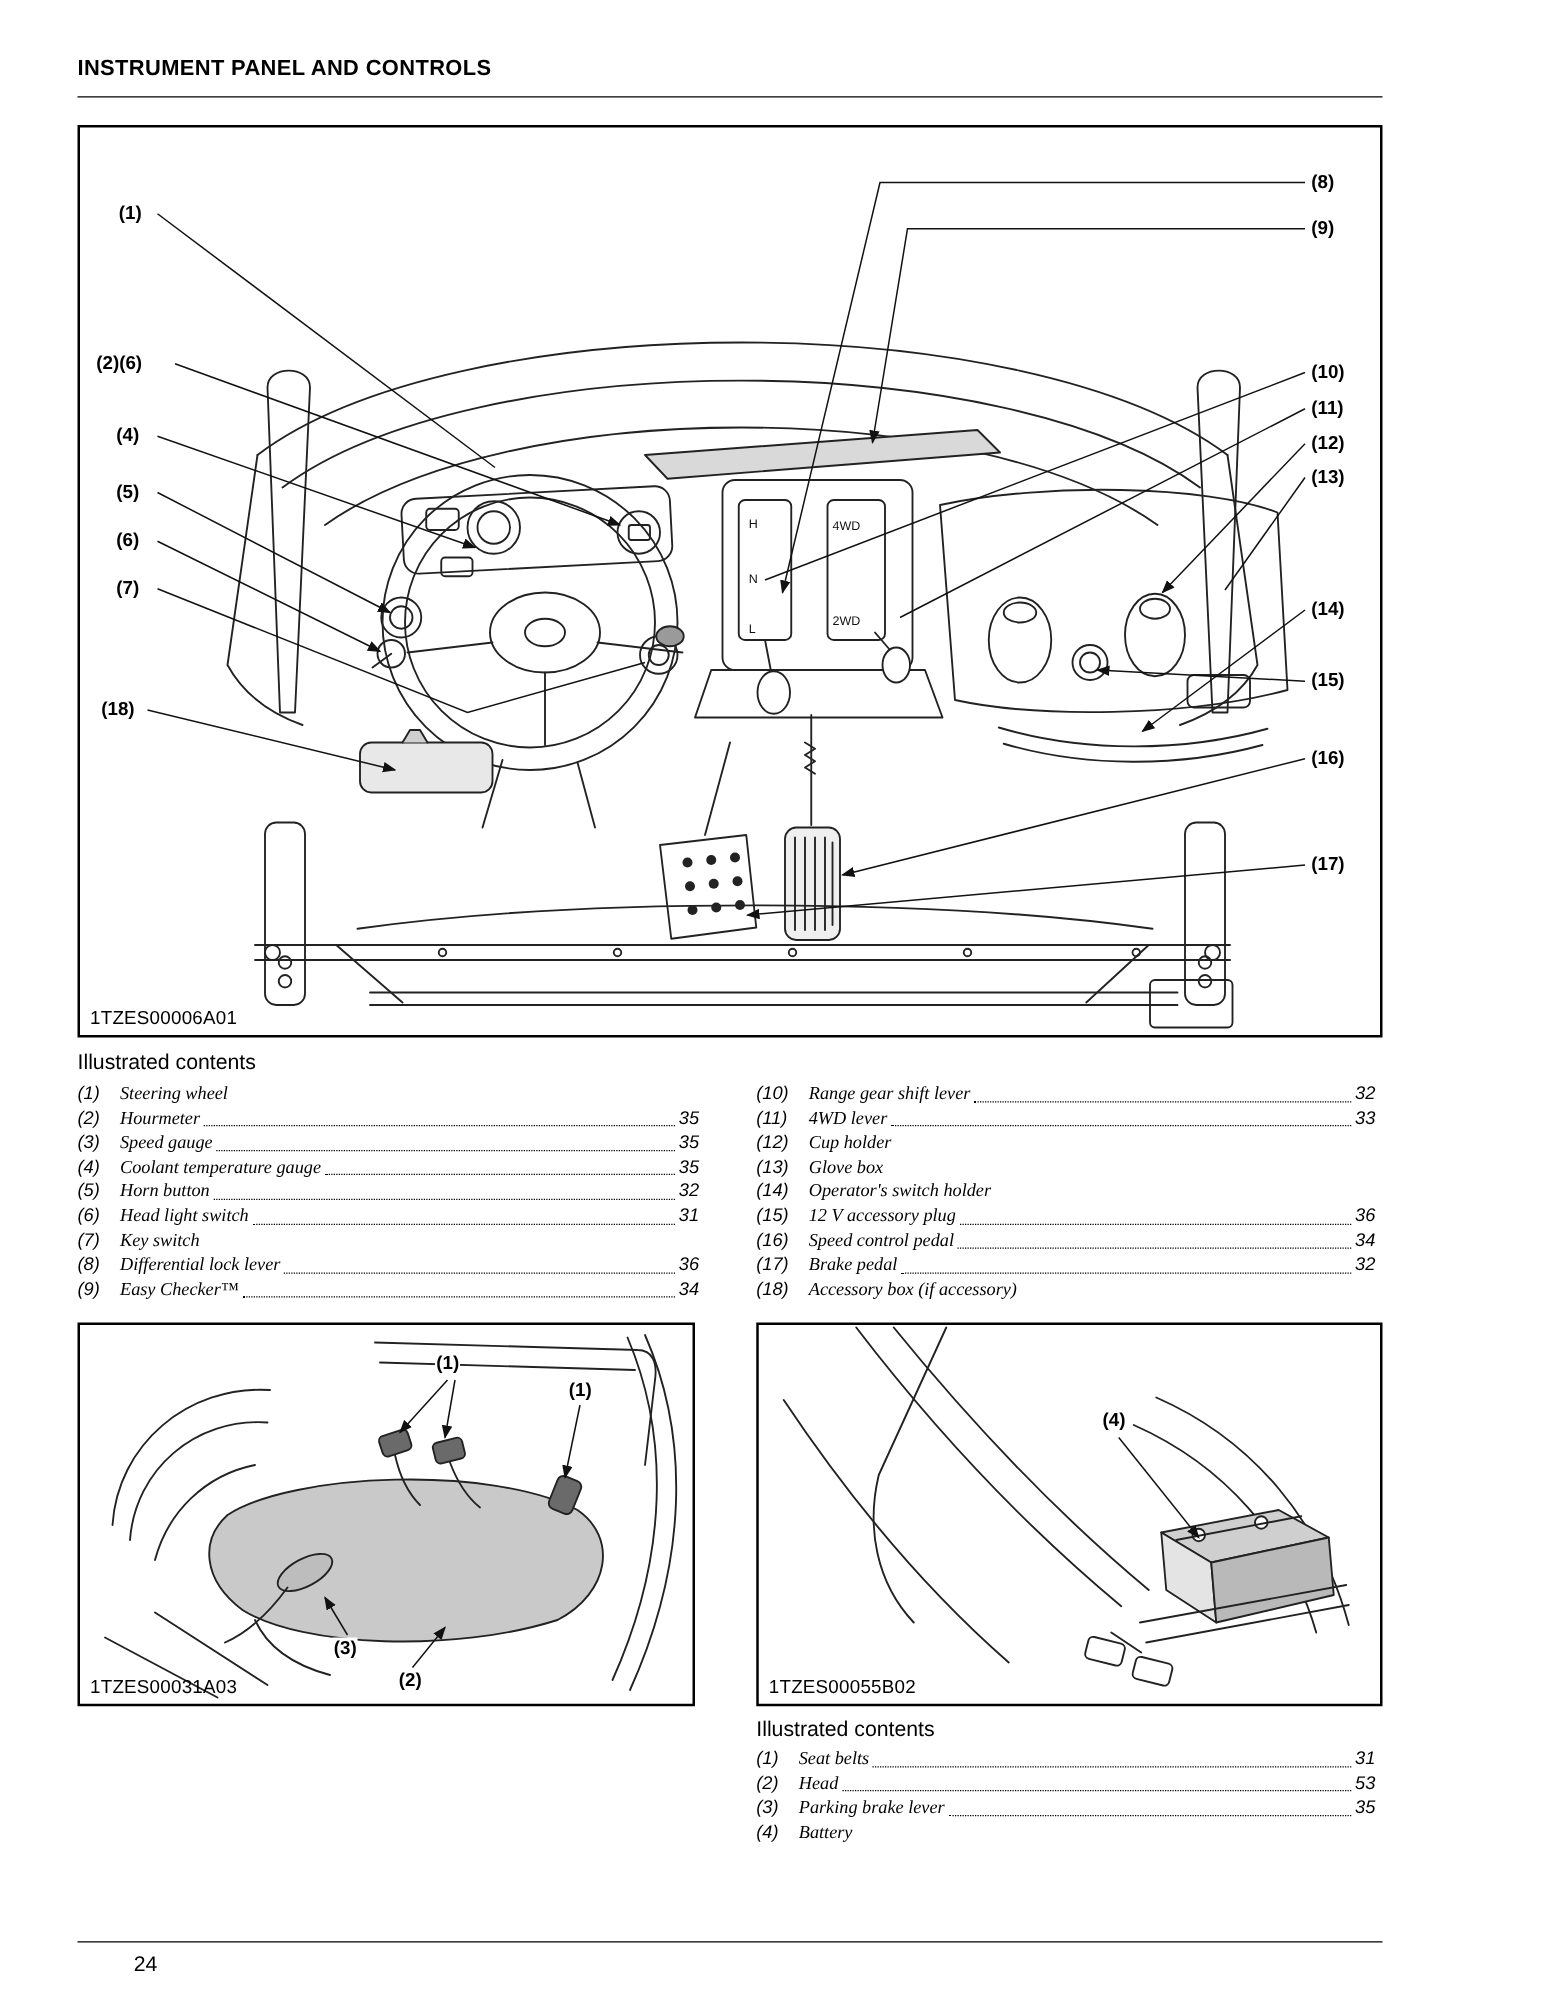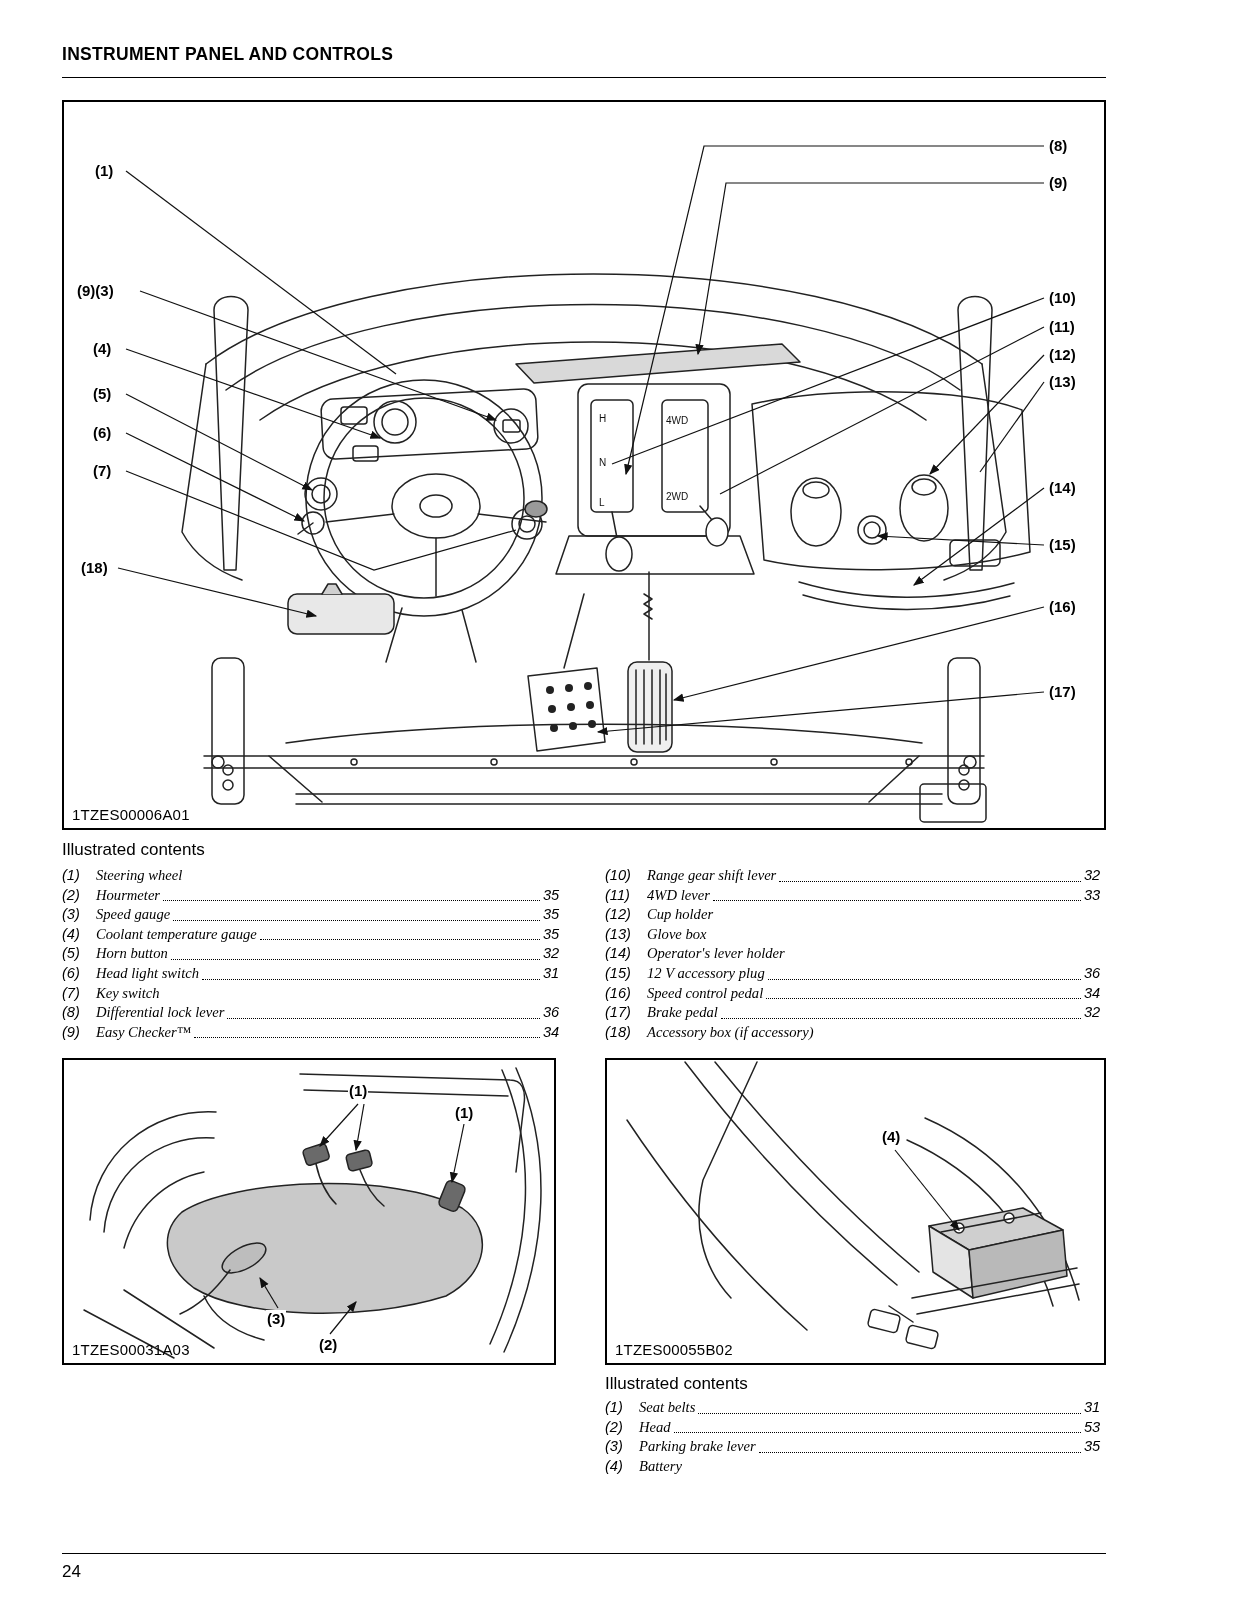--- a/index.html
+++ b/index.html
@@ -15,21 +15,21 @@
   .callout { position:absolute; font-weight:bold; font-size:15px; line-height:18px; white-space:nowrap; background:#fff; padding:0 1px; }
   .contents-title { font-size:17px; }
   .toc-cols { display:flex; justify-content:space-between; }
   .toc-col { display:block; }
   .toc-row { display:flex; align-items:flex-end; font-style:italic; font-size:14.6px; line-height:19.6px; }
   .toc-num { flex:0 0 34px; }
   .toc-num.wide { flex:0 0 42px; }
   .toc-label { white-space:nowrap;font-family:Liberation Serif, serif; }
   .toc-leader { flex:1 1 auto; border-bottom:1.8px dotted #000; margin:0 3px 4px 3px; min-width:8px; }
   .toc-page { flex:0 0 auto; min-width:22px; }
-  .footer-text { font-size:17px; }
+  .footer-text { font-size:17px;margin-left:45px; }
 </style>
 </head>
 <body>
 
 <div class="page">
 
   <div class="abs page-title" style="left:62px; top:44px;">INSTRUMENT PANEL AND CONTROLS</div>
   <div class="abs rule" style="left:62px; top:77px; width:1044px;"></div>
 
   <div class="figure-box" style="left:62px; top:100px; width:1044px; height:730px;">
@@ -197,21 +197,21 @@
         <path d="M980,253 L866,372" marker-end="url(#ah1)"></path>
         <path d="M980,280 L916,370"></path>
         <path d="M980,386 L850,483" marker-end="url(#ah1)"></path>
         <path d="M980,443 L814,434" marker-end="url(#ah1)"></path>
         <path d="M980,505 L610,598" marker-end="url(#ah1)"></path>
         <path d="M980,590 L534,630" marker-end="url(#ah1)"></path>
       </g>
     </svg>
 
     <div class="callout" style="left:30px; top:60px;">(1)</div>
-    <div class="callout" style="left:12px; top:180px;">(9)(3)</div>
+    <div class="callout" style="left:12px; top:180px;">(2)(6)</div>
     <div class="callout" style="left:28px; top:238px;">(4)</div>
     <div class="callout" style="left:28px; top:283px;">(5)</div>
     <div class="callout" style="left:28px; top:322px;">(6)</div>
     <div class="callout" style="left:28px; top:360px;">(7)</div>
     <div class="callout" style="left:16px; top:457px;">(18)</div>
     <div class="callout" style="left:984px; top:35px;">(8)</div>
     <div class="callout" style="left:984px; top:72px;">(9)</div>
     <div class="callout" style="left:984px; top:187px;">(10)</div>
     <div class="callout" style="left:984px; top:216px;">(11)</div>
     <div class="callout" style="left:984px; top:244px;">(12)</div>
@@ -294,21 +294,21 @@
       <div class="toc-row">
         <span class="toc-num wide">(12)</span>
         <span class="toc-label">Cup holder</span>
       </div>
       <div class="toc-row">
         <span class="toc-num wide">(13)</span>
         <span class="toc-label">Glove box</span>
       </div>
       <div class="toc-row">
         <span class="toc-num wide">(14)</span>
-        <span class="toc-label">Operator's lever holder</span>
+        <span class="toc-label">Operator's switch holder</span>
       </div>
       <div class="toc-row">
         <span class="toc-num wide">(15)</span>
         <span class="toc-label">12 V accessory plug</span>
         <span class="toc-leader"></span>
         <span class="toc-page">36</span>
       </div>
       <div class="toc-row">
         <span class="toc-num wide">(16)</span>
         <span class="toc-label">Speed control pedal</span>

